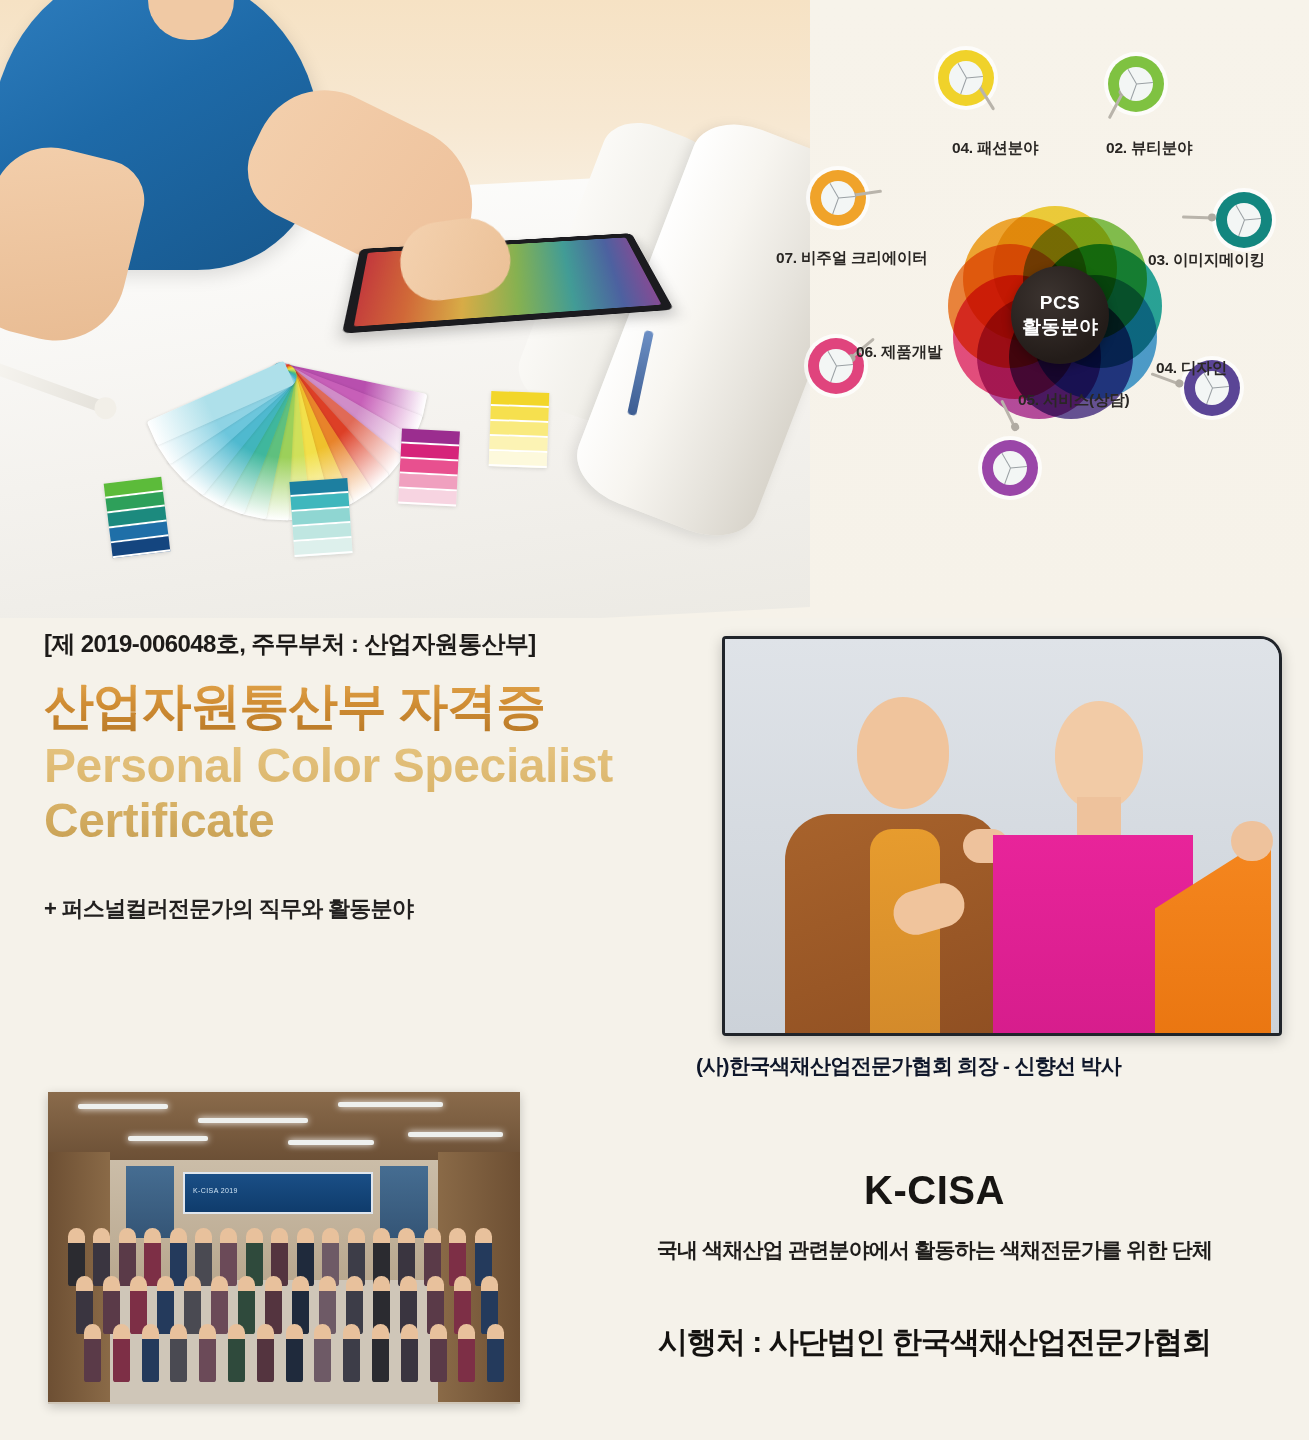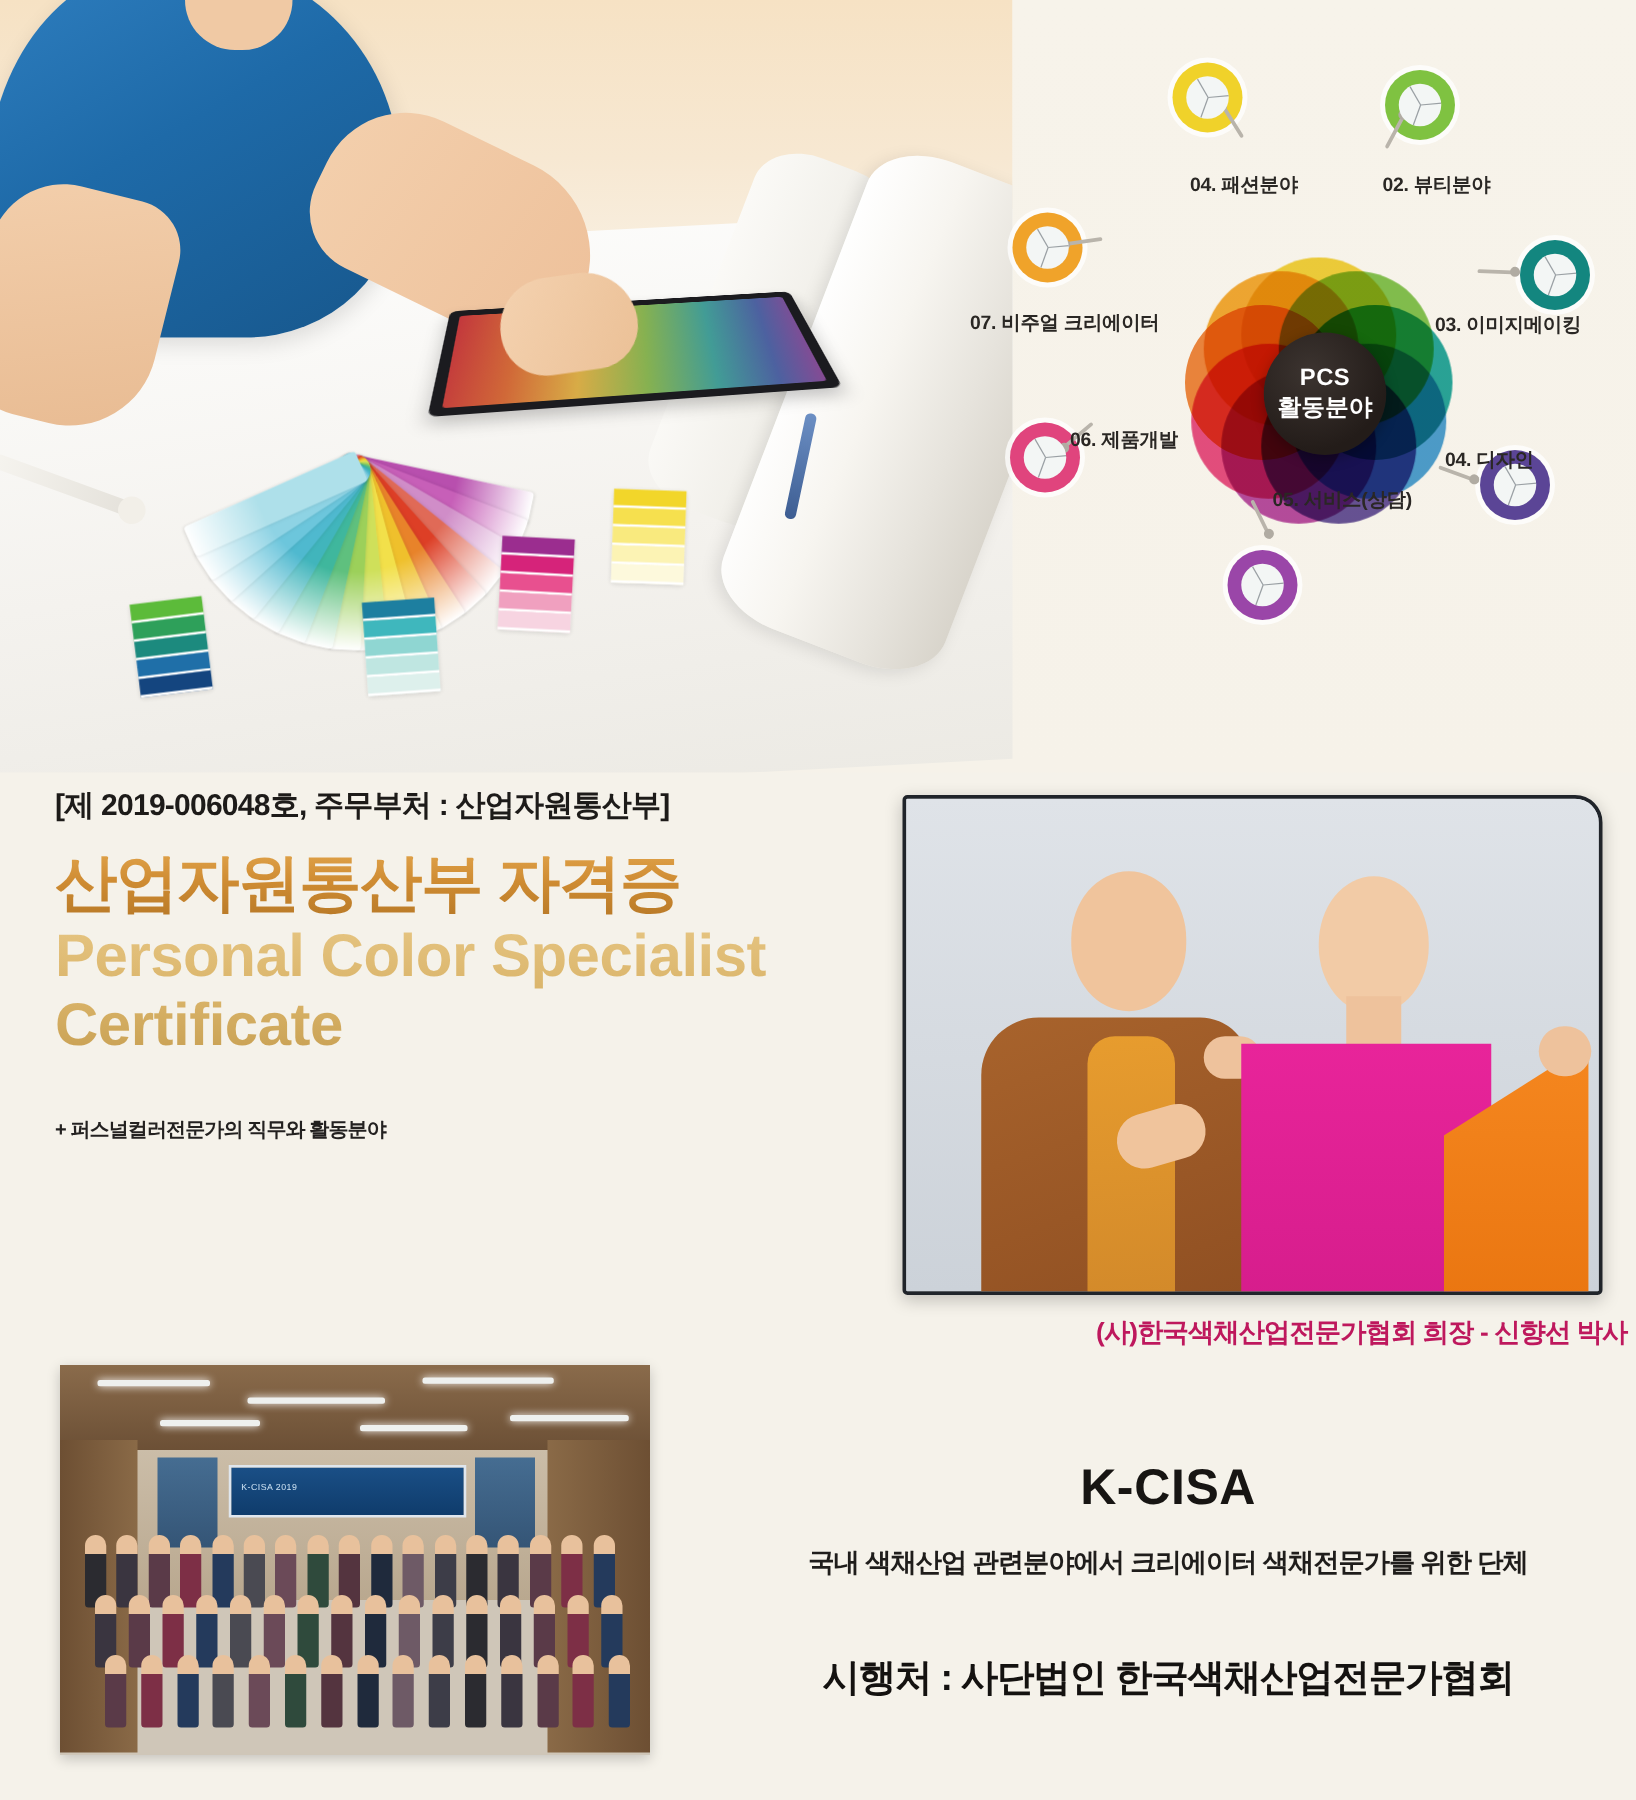--- a/index.html
+++ b/index.html
@@ -182,21 +182,21 @@
     background:linear-gradient(180deg,#e2a54c 0%,#cf8c33 48%,#b97a28 100%);
     -webkit-background-clip:text; background-clip:text; color:transparent;
     line-height:1.12;
   }
   .en-title {
     font-size:48px; font-weight:bold; letter-spacing:-.4px; margin-top:4px;
     background:linear-gradient(180deg,#e6c582 0%,#d9b368 55%,#c79f52 100%);
     -webkit-background-clip:text; background-clip:text; color:transparent;
   }
   .bullets { margin-top:46px; }
-  .b1 { font-size:16px; font-weight:bold; color:#232120; letter-spacing:-.7px; }
+  .b1 { font-size:22px; font-weight:bold; color:#232120; letter-spacing:-.7px; }
   .b2 { font-size:23px; font-weight:bold; color:#232120; letter-spacing:-.7px;
         margin-top:27px; line-height:1.62; }
   .b2 .ind { display:block; padding-left:22px; }
 
   
   .photo2 {
     position:absolute; left:722px; top:636px; width:560px; height:400px;
     background:#d9dde2; border-radius:4px 22px 4px 4px;
     box-shadow:0 4px 14px rgba(0,0,0,.22); overflow:hidden;
     border:3px solid #20242a;
@@ -247,23 +247,23 @@
   }
   .arm-hold-l {
     position:absolute; left:238px; top:190px; width:46px; height:34px;
     background:#eec29c; border-radius:20px;
   }
   .arm-hold-r {
     position:absolute; left:506px; top:182px; width:42px; height:40px;
     background:#eec29c; border-radius:20px;
   }
   .caption2 {
-    position:absolute; left:742px; top:1052px; width:560px;
-    text-align:right; font-size:21px; font-weight:bold;
-    color:#be185d; letter-spacing:-.7px;
+    position:absolute; left:696px; top:1052px; width:560px;
+    text-align:left; font-size:21px; font-weight:bold;
+    color:#0f172a; letter-spacing:-.7px;
   }
 
   
   .photo3 {
     position:absolute; left:48px; top:1092px; width:472px; height:312px;
     background:#cfc6b8; overflow:hidden; box-shadow:0 3px 10px rgba(0,0,0,.2);
   }
   .ceil { position:absolute; inset:0 0 auto 0; height:70px;
           background:linear-gradient(180deg,#8a6b4b,#6b4f35); }
   .ceil b { position:absolute; height:5px; background:#eef0ee; border-radius:2px;
@@ -539,14 +539,14 @@
       <i style="left: 277.2px; top: 104px; width: 17px; height: 58px; background: linear-gradient(rgb(232, 193, 156) 0px, rgb(232, 193, 156) 26%, rgb(61, 61, 72) 26%, rgb(61, 61, 72) 100%); border-radius: 9px 9px 3px 3px;"></i>
       <i style="left: 306px; top: 104px; width: 17px; height: 58px; background: linear-gradient(rgb(232, 193, 156) 0px, rgb(232, 193, 156) 26%, rgb(43, 43, 48) 26%, rgb(43, 43, 48) 100%); border-radius: 9px 9px 3px 3px;"></i>
       <i style="left: 334.8px; top: 104px; width: 17px; height: 58px; background: linear-gradient(rgb(232, 193, 156) 0px, rgb(232, 193, 156) 26%, rgb(58, 53, 64) 26%, rgb(58, 53, 64) 100%); border-radius: 9px 9px 3px 3px;"></i>
       <i style="left: 363.6px; top: 104px; width: 17px; height: 58px; background: linear-gradient(rgb(232, 193, 156) 0px, rgb(232, 193, 156) 26%, rgb(90, 58, 72) 26%, rgb(90, 58, 72) 100%); border-radius: 9px 9px 3px 3px;"></i>
       <i style="left: 392.4px; top: 104px; width: 17px; height: 58px; background: linear-gradient(rgb(232, 193, 156) 0px, rgb(232, 193, 156) 26%, rgb(125, 47, 70) 26%, rgb(125, 47, 70) 100%); border-radius: 9px 9px 3px 3px;"></i>
       <i style="left: 421.2px; top: 104px; width: 17px; height: 58px; background: linear-gradient(rgb(232, 193, 156) 0px, rgb(232, 193, 156) 26%, rgb(36, 58, 92) 26%, rgb(36, 58, 92) 100%); border-radius: 9px 9px 3px 3px;"></i>
     </div>
 </div>
 
 <div class="kcisa">K-CISA</div>
-<div class="kcisa-sub">국내 색채산업 관련분야에서 크리에이터 색채전문가를 위한  단체</div>
+<div class="kcisa-sub">국내 색채산업 관련분야에서 활동하는 색채전문가를 위한  단체</div>
 <div class="kcisa-org">시행처 : 사단법인  한국색채산업전문가협회</div>
 
 </body></html>

